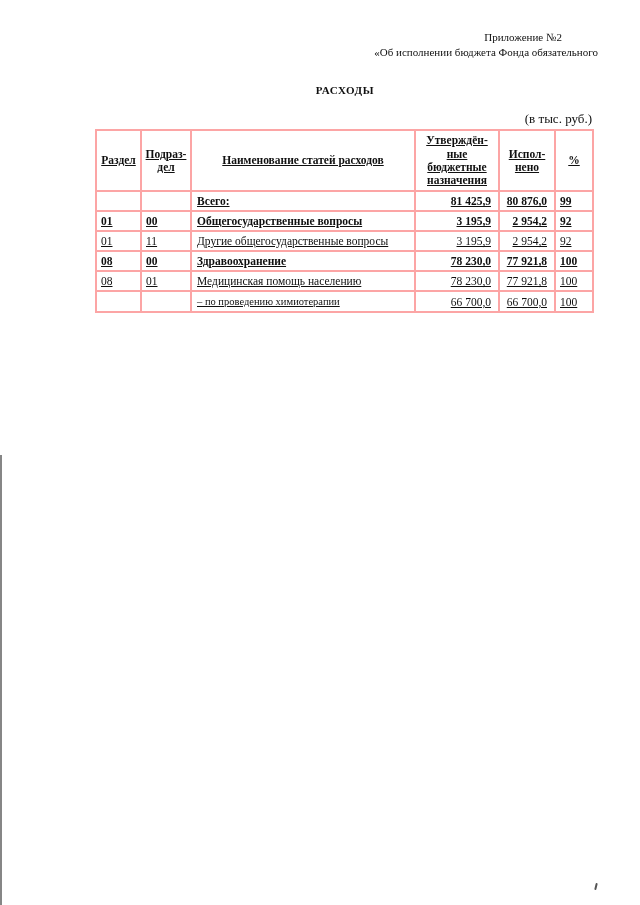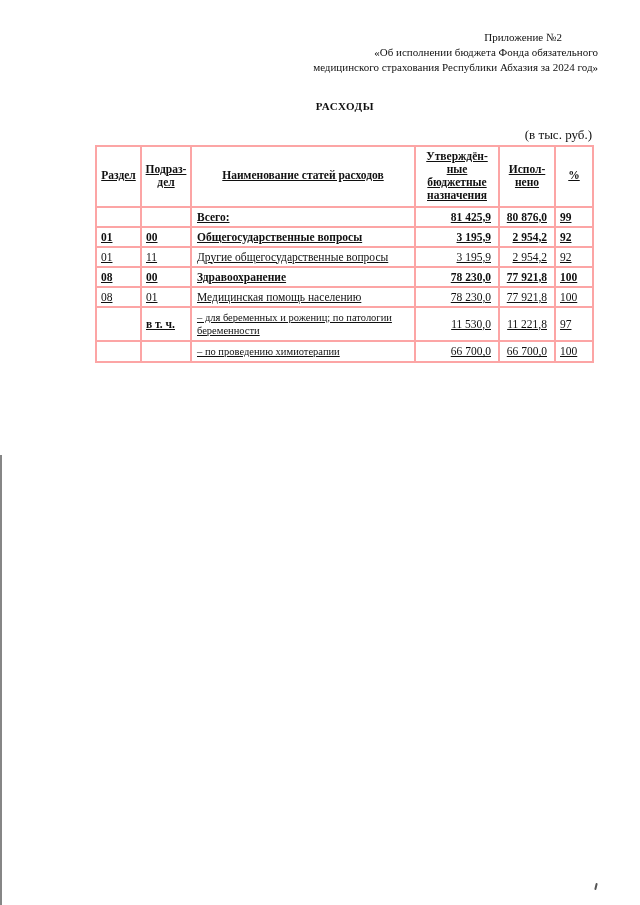--- a/index.html
+++ b/index.html
@@ -81,21 +81,20 @@
   }
 </style>
 </head>
 <body>
 
 <div class="page">
 
   <div class="doc-header">
     <div class="hl hl1">Приложение №2</div>
     <div class="hl">«Об исполнении бюджета Фонда обязательного</div>
-    <div class="hl">медицинского страхования Республики Абхазия за 2024 год»</div>
   </div>
 
   <div class="title">РАСХОДЫ</div>
   <div class="units">(в тыс. руб.)</div>
 
   <table>
     <colgroup>
       <col style="width:45px">
       <col style="width:50px">
       <col style="width:224px">
@@ -154,28 +153,20 @@
       <tr>
         <td class="ctr">08</td>
         <td class="ctr">01</td>
         <td class="name">Медицинская помощь населению</td>
         <td class="num">78 230,0</td>
         <td class="num">77 921,8</td>
         <td class="ctr">100</td>
       </tr>
       <tr>
         <td class="ctr"></td>
-        <td class="ctr cellbold">в т. ч.</td>
-        <td class="name small">– для беременных и рожениц; по патологии беременности</td>
-        <td class="num">11 530,0</td>
-        <td class="num">11 221,8</td>
-        <td class="ctr">97</td>
-      </tr>
-      <tr>
-        <td class="ctr"></td>
         <td class="ctr"></td>
         <td class="name small">– по проведению химиотерапии</td>
         <td class="num">66 700,0</td>
         <td class="num">66 700,0</td>
         <td class="ctr">100</td>
       </tr>
     </tbody>
   </table>
 
   <div class="edge-line"></div>

